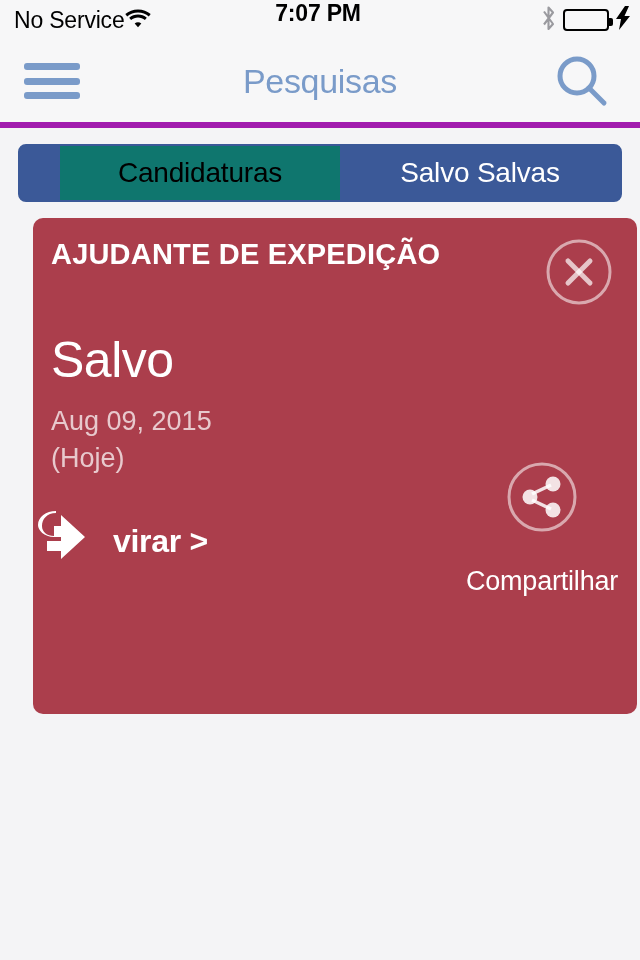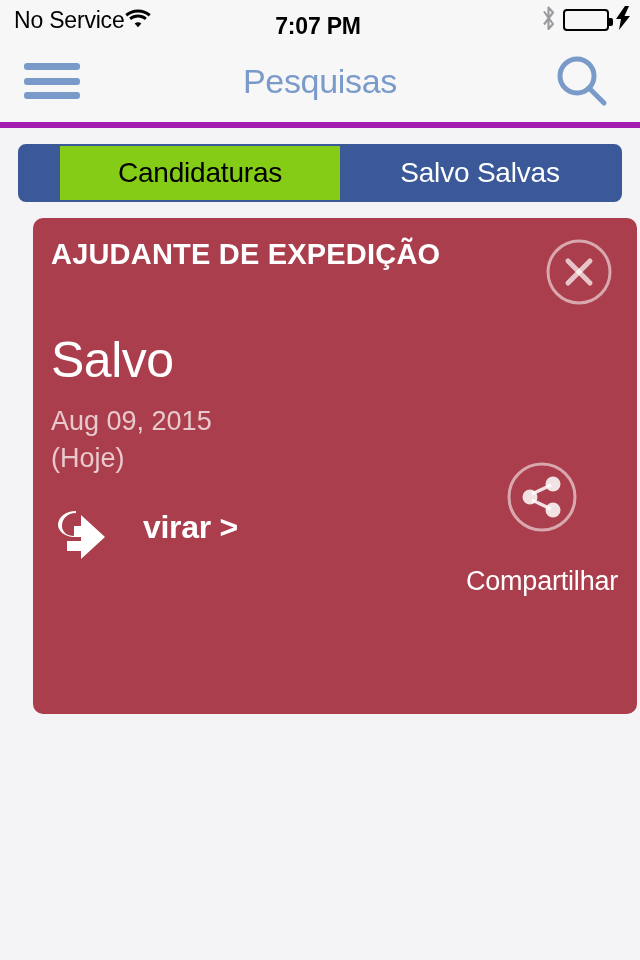--- a/index.html
+++ b/index.html
@@ -18,21 +18,21 @@
     background:#f7f7f8;
     display:flex; align-items:center;
   }
   .sb-left {
     position:absolute; left:14px; top:0; height:40px;
     display:flex; align-items:center; 
   }
   .sb-carrier { font-size:23px; color:#000; letter-spacing:-0.2px; }
   .sb-center {
     position:absolute; left:0; right:4px; top:0; height:40px;
-    display:flex; align-items:flex-end; justify-content:center;
+    display:flex; align-items:flex-start; justify-content:center;
   }
   .sb-time { font-size:23px; font-weight:bold; color:#000; letter-spacing:-0.2px; }
   .sb-right {
     position:absolute; right:10px; top:0; height:40px;
     display:flex; align-items:center; gap:7px;
   }
   .batt {
     position:relative; width:46px; height:22px;
     border:2px solid #000; border-radius:4px; padding:2px;
   }
@@ -69,21 +69,21 @@
   .segment-wrap { padding:16px 18px 0 18px; }
   .segment {
     display:flex; width:100%; height:58px;
     border:2px solid #3b5998; border-radius:8px; overflow:hidden;
     background:#3b5998;
   }
   .seg {
     flex:1; display:flex; align-items:center; justify-content:center;
     font-size:28px; cursor:pointer; letter-spacing:-0.2px;
   }
-  .seg.inactive { background:#84cc16; color:#000000;margin-left:40px; }
+  .seg.inactive { background:#0f766e; color:#000000;margin-left:40px; }
   .seg.active   { background:#3b5998; color:#ffffff; }
 
   
   .card-area { padding:16px 18px 0 18px; }
   .card {
     position:relative;
     width:100%; height:496px;
     background:#ab3e4c;
     border-radius:10px;
     overflow:hidden;
@@ -100,22 +100,22 @@
   }
   .card-status {
     position:absolute; left:18px; top:113px;
     font-size:50px; color:#ffffff; font-weight:normal; letter-spacing:-0.5px;
   }
   .card-date {
     position:absolute; left:18px; top:185px;
     font-size:27px; color:rgba(255,255,255,0.72); line-height:1.38;
   }
   .card-flip {
-    position:absolute; left:24px; top:291px;
-    display:flex; align-items:flex-start; gap:24px; cursor:pointer;
+    position:absolute; left:4px; top:291px;
+    display:flex; align-items:center; gap:14px; cursor:pointer;
   }
   .flip-label { font-size:32px; color:#fff; font-weight:bold; letter-spacing:-0.3px; }
   .card-share {
     position:absolute; right:10px; top:240px;
     width:170px; display:flex; flex-direction:column; align-items:center;
     cursor:pointer;
     gap:20px;
   }
   .share-label { font-size:27px; color:#ffffff; margin-top:6px; letter-spacing:-0.2px; }
 </style>

